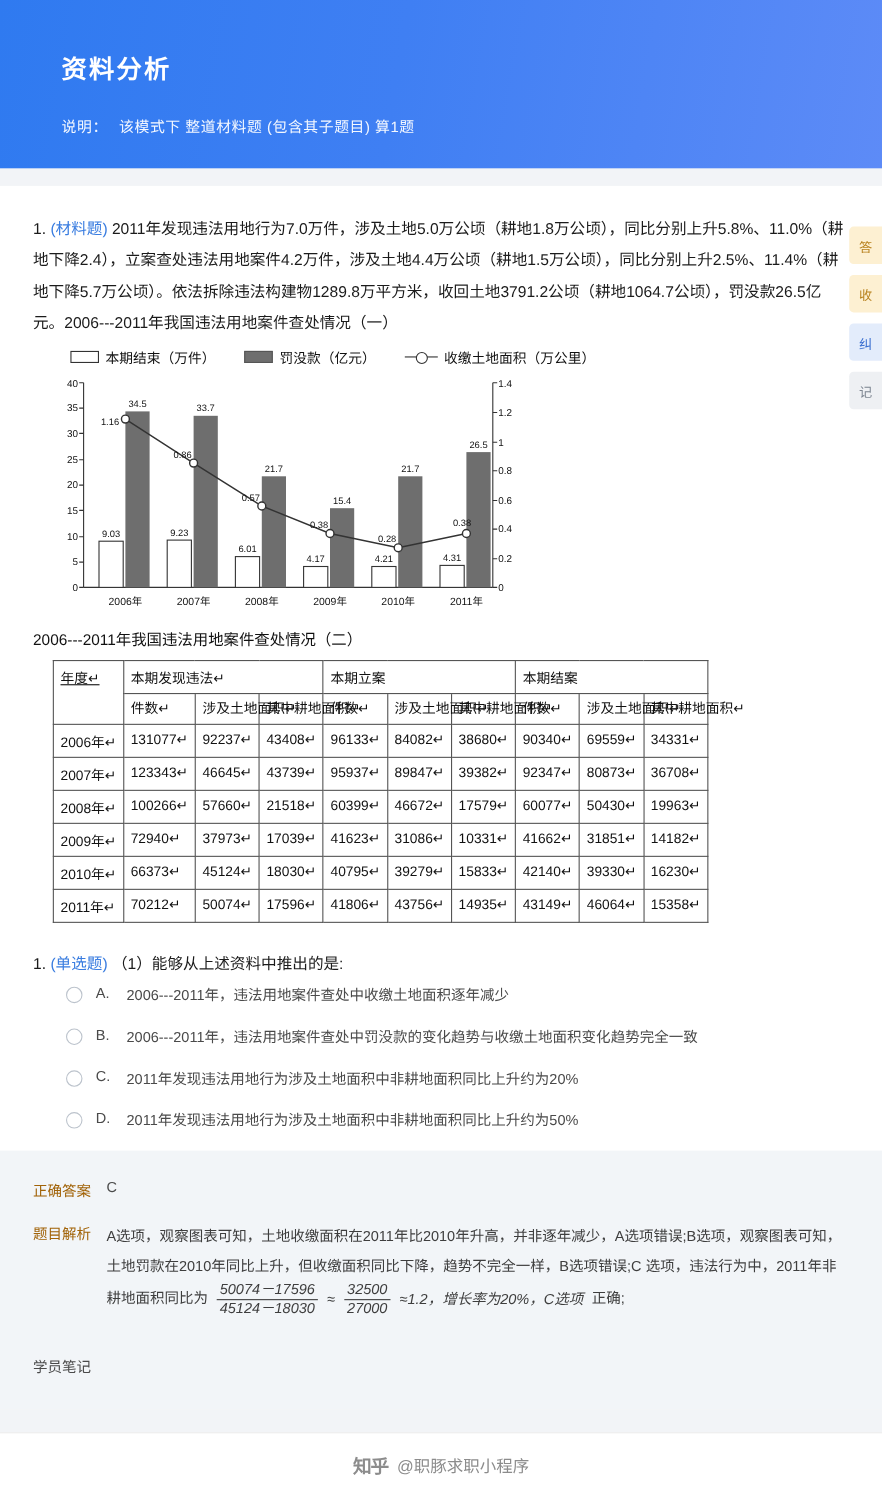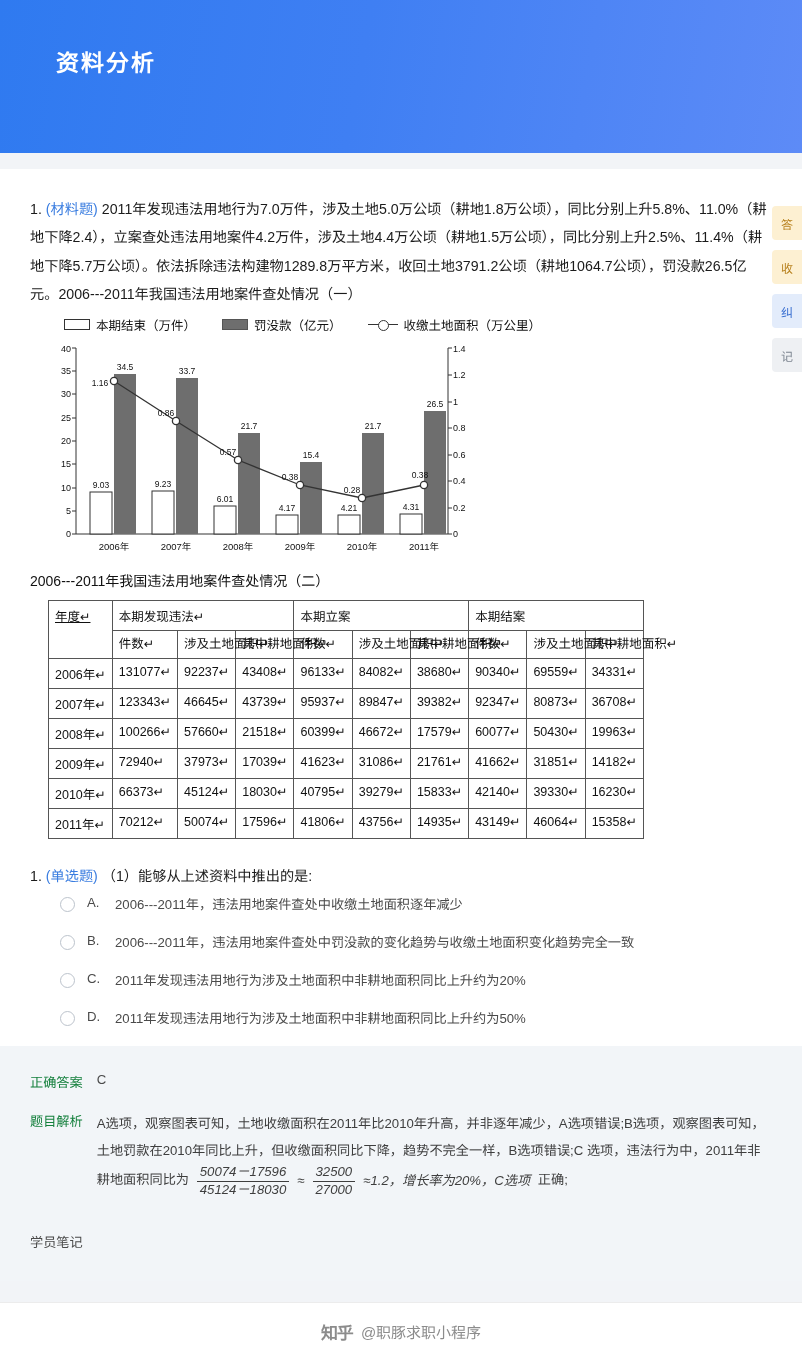--- a/index.html
+++ b/index.html
@@ -112,21 +112,21 @@
   .opt-text { flex: 1 1 auto; line-height: 1.5; }
 
   
   .answer {
     background: #f2f5f8;
     margin: 16px -30px 0 -30px;
     padding: 26px 30px 30px 30px;
     font-size: 13.2px; color: #3e3e3e;
   }
   .ans-row { display: flex; gap: 14px; margin-bottom: 20px; }
-  .ans-label { color: #15803d; flex: 0 0 auto; }
+  .ans-label { color: #a16207; flex: 0 0 auto; }
   .ans-value-correct { color: #4a4a4a; }
   .ans-body { line-height: 2.0; flex: 1 1 auto; }
   .frac-inline {
     display: inline-flex; align-items: center; gap: 8px;
     vertical-align: middle; margin: 0 4px; font-style: italic;
   }
   .frac {
     display: inline-block; text-align: center; vertical-align: middle;
     line-height: 1.25;
   }
@@ -169,20 +169,24 @@
     font-weight: bold; color: #8c8c8c; font-size: 17px; letter-spacing: -1px;
   }
 </style>
 </head>
 <body>
 
 <div class="page">
 
   <div class="banner">
     <div class="banner-title">资料分析</div>
+    <div class="banner-note">
+      <span class="lbl">说明：</span>
+      <span>该模式下 整道材料题 (包含其子题目) 算1题</span>
+    </div>
   </div>
 
   <div class="side-tools">
     <div class="side-btn">答</div>
     <div class="side-btn">收</div>
     <div class="side-btn blue">纠</div>
     <div class="side-btn gray">记</div>
   </div>
 
   <div class="gap"></div>
@@ -396,21 +400,21 @@
         <td>50430↵</td>
         <td>19963↵</td>
       </tr>
       <tr>
         <td>2009年↵</td>
         <td>72940↵</td>
         <td>37973↵</td>
         <td>17039↵</td>
         <td>41623↵</td>
         <td>31086↵</td>
-        <td>21761↵</td>
+        <td>10331↵</td>
         <td>41662↵</td>
         <td>31851↵</td>
         <td>14182↵</td>
       </tr>
       <tr>
         <td>2010年↵</td>
         <td>66373↵</td>
         <td>45124↵</td>
         <td>18030↵</td>
         <td>40795↵</td>

